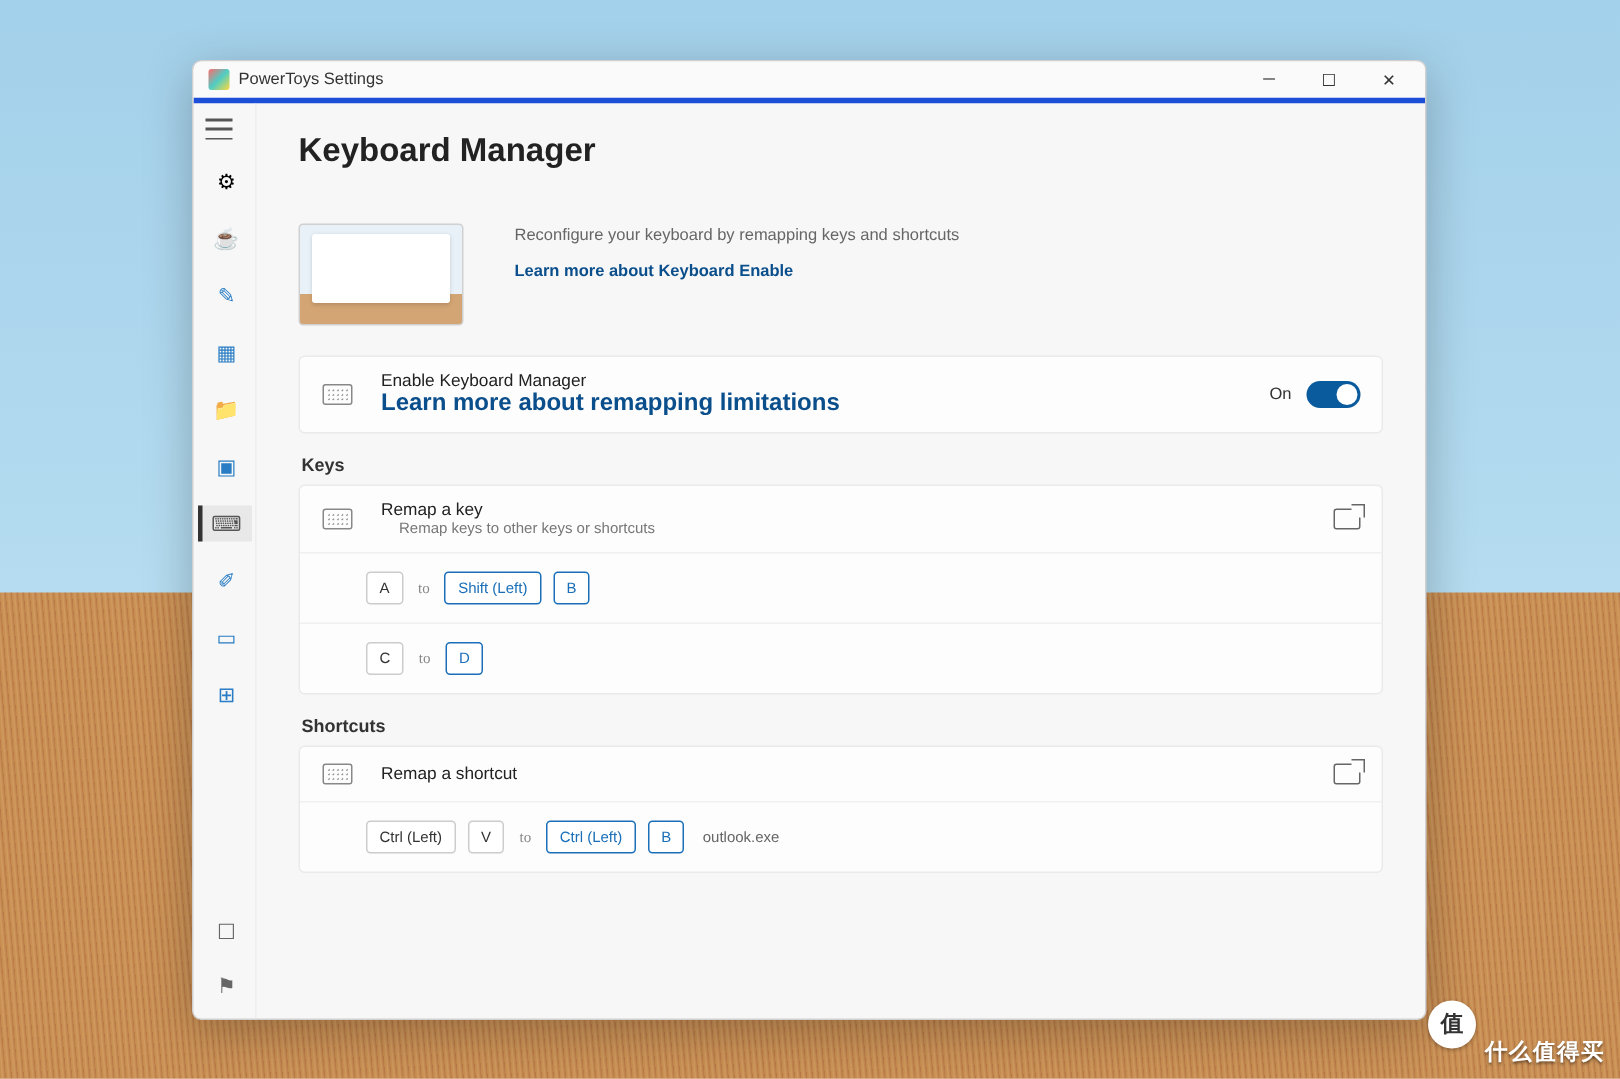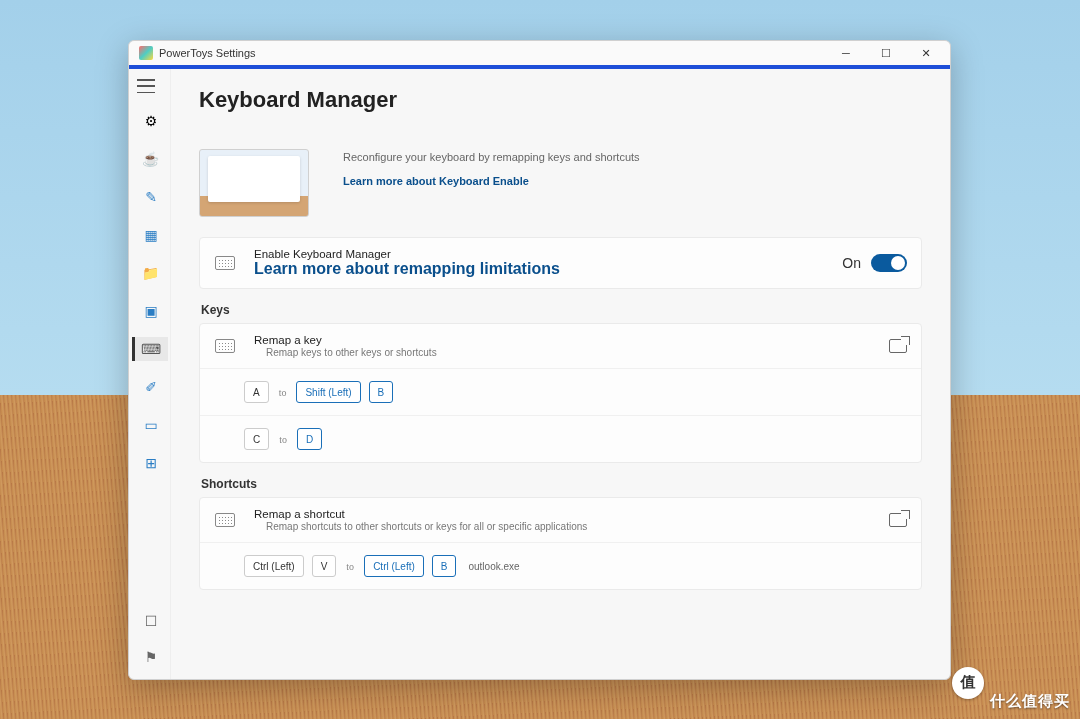--- a/index.html
+++ b/index.html
@@ -85,21 +85,21 @@
 .kbd-icon::before {
   content: ''; position: absolute; left: 2px; right: 2px; top: 2px; bottom: 2px;
   background-image: radial-gradient(circle, #888 0.6px, transparent 0.6px);
   background-size: 3px 3px;
 }
 .card-text { flex: 1; }
 .card-title { font-size: 11.5px; color: #222; }
 .card-sub { font-size: 10px; color: #777; margin-top: 1px; margin-left: 12px; }
 .card-link { font-size: 16px; color: #0a4f8c; font-weight: 700; text-decoration: none; }
 .toggle-wrap { display: flex; align-items: center; gap: 10px; }
-.toggle-label { font-size: 14px; color: #333; }
+.toggle-label { font-size: 11px; color: #333; }
 .toggle {
   width: 36px; height: 18px; background: #0a5a9e; border-radius: 9px;
   position: relative; cursor: pointer;
 }
 .toggle::after {
   content: ''; position: absolute; right: 2px; top: 2px;
   width: 14px; height: 14px; background: #fff; border-radius: 50%;
 }
 .open-btn {
   width: 18px; height: 14px; cursor: pointer;
@@ -255,21 +255,20 @@
 
       <div class="section-label">Shortcuts</div>
 
       <div class="card">
         <div class="card-row">
           <div class="card-icon">
               <div class="kbd-icon"></div>
             </div>
           <div class="card-text">
             <div class="card-title">Remap a shortcut</div>
-            <div class="card-sub">Remap shortcuts to other shortcuts or keys for all or specific applications</div>
           </div>
           <div class="open-btn"></div>
         </div>
         <div class="mapping-row">
           <span class="key-chip">Ctrl (Left)</span>
           <span class="key-chip">V</span>
           <span class="to-label">to</span>
           <span class="key-chip primary">Ctrl (Left)</span>
           <span class="key-chip primary">B</span>
           <span class="app-label">outlook.exe</span>

